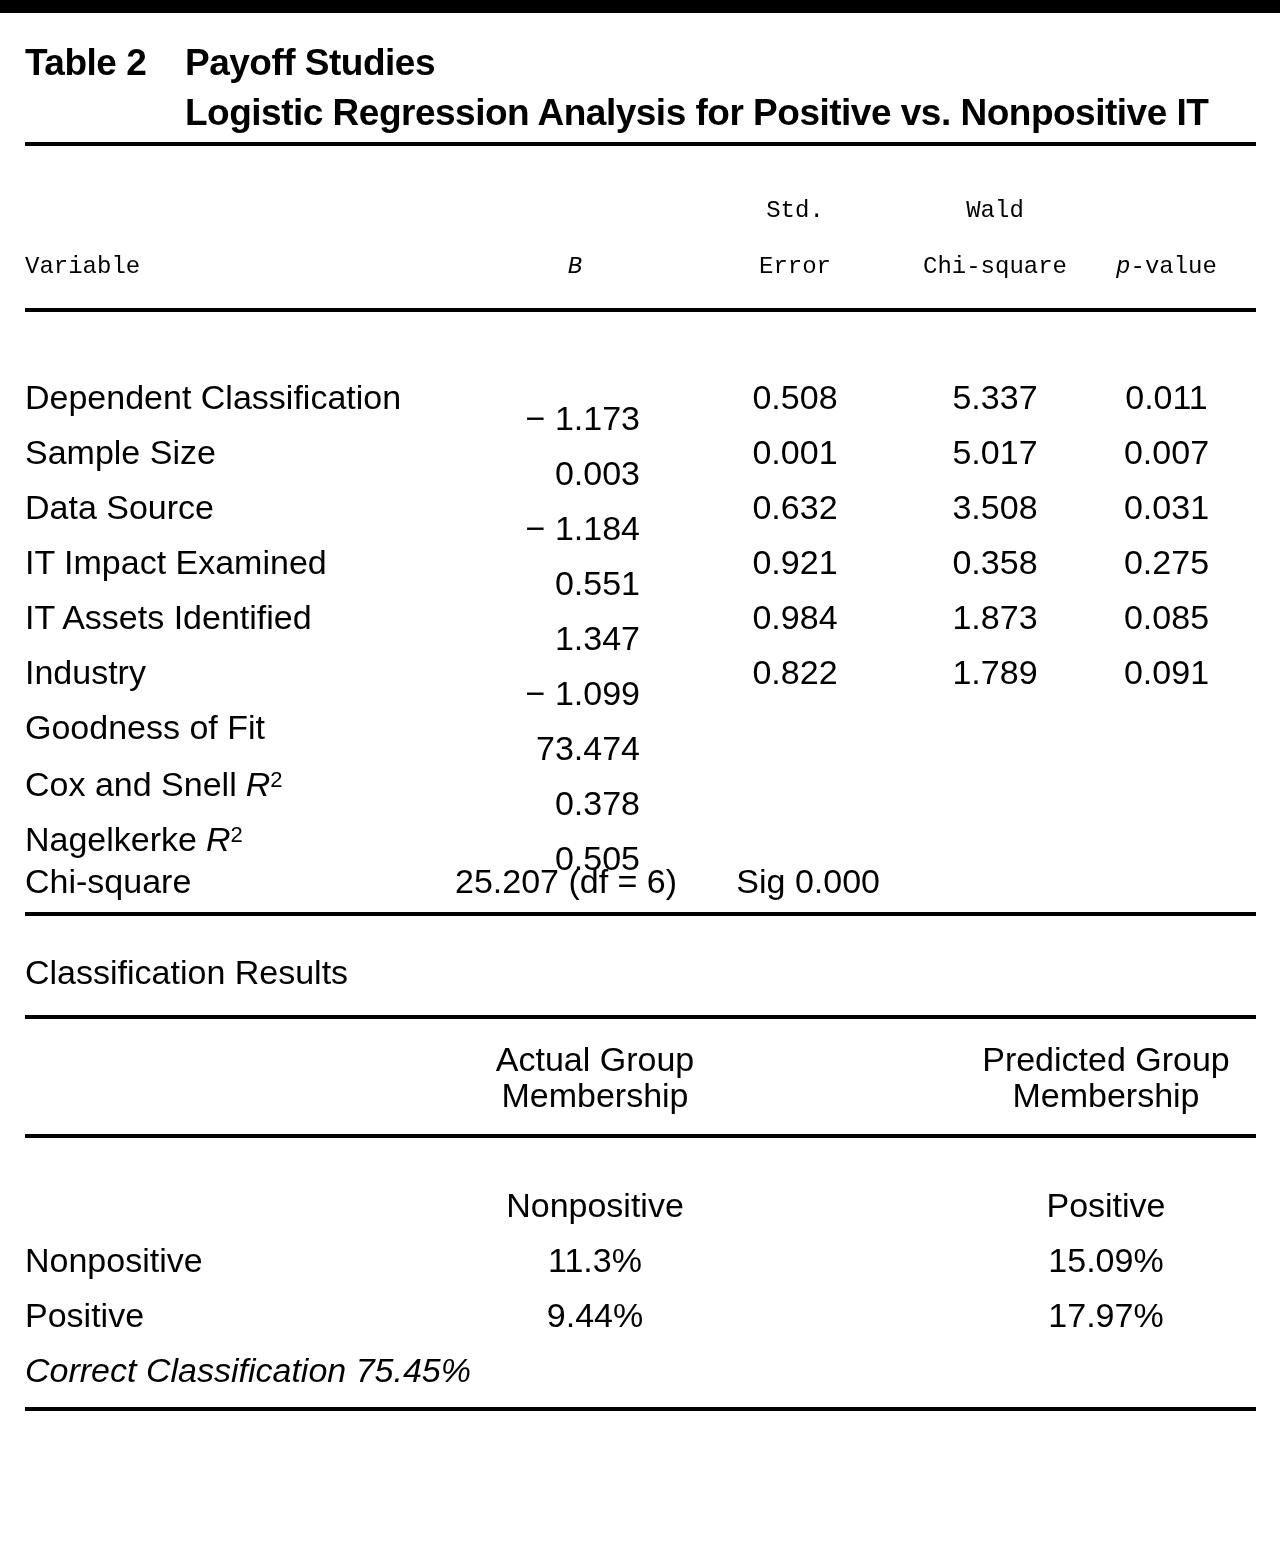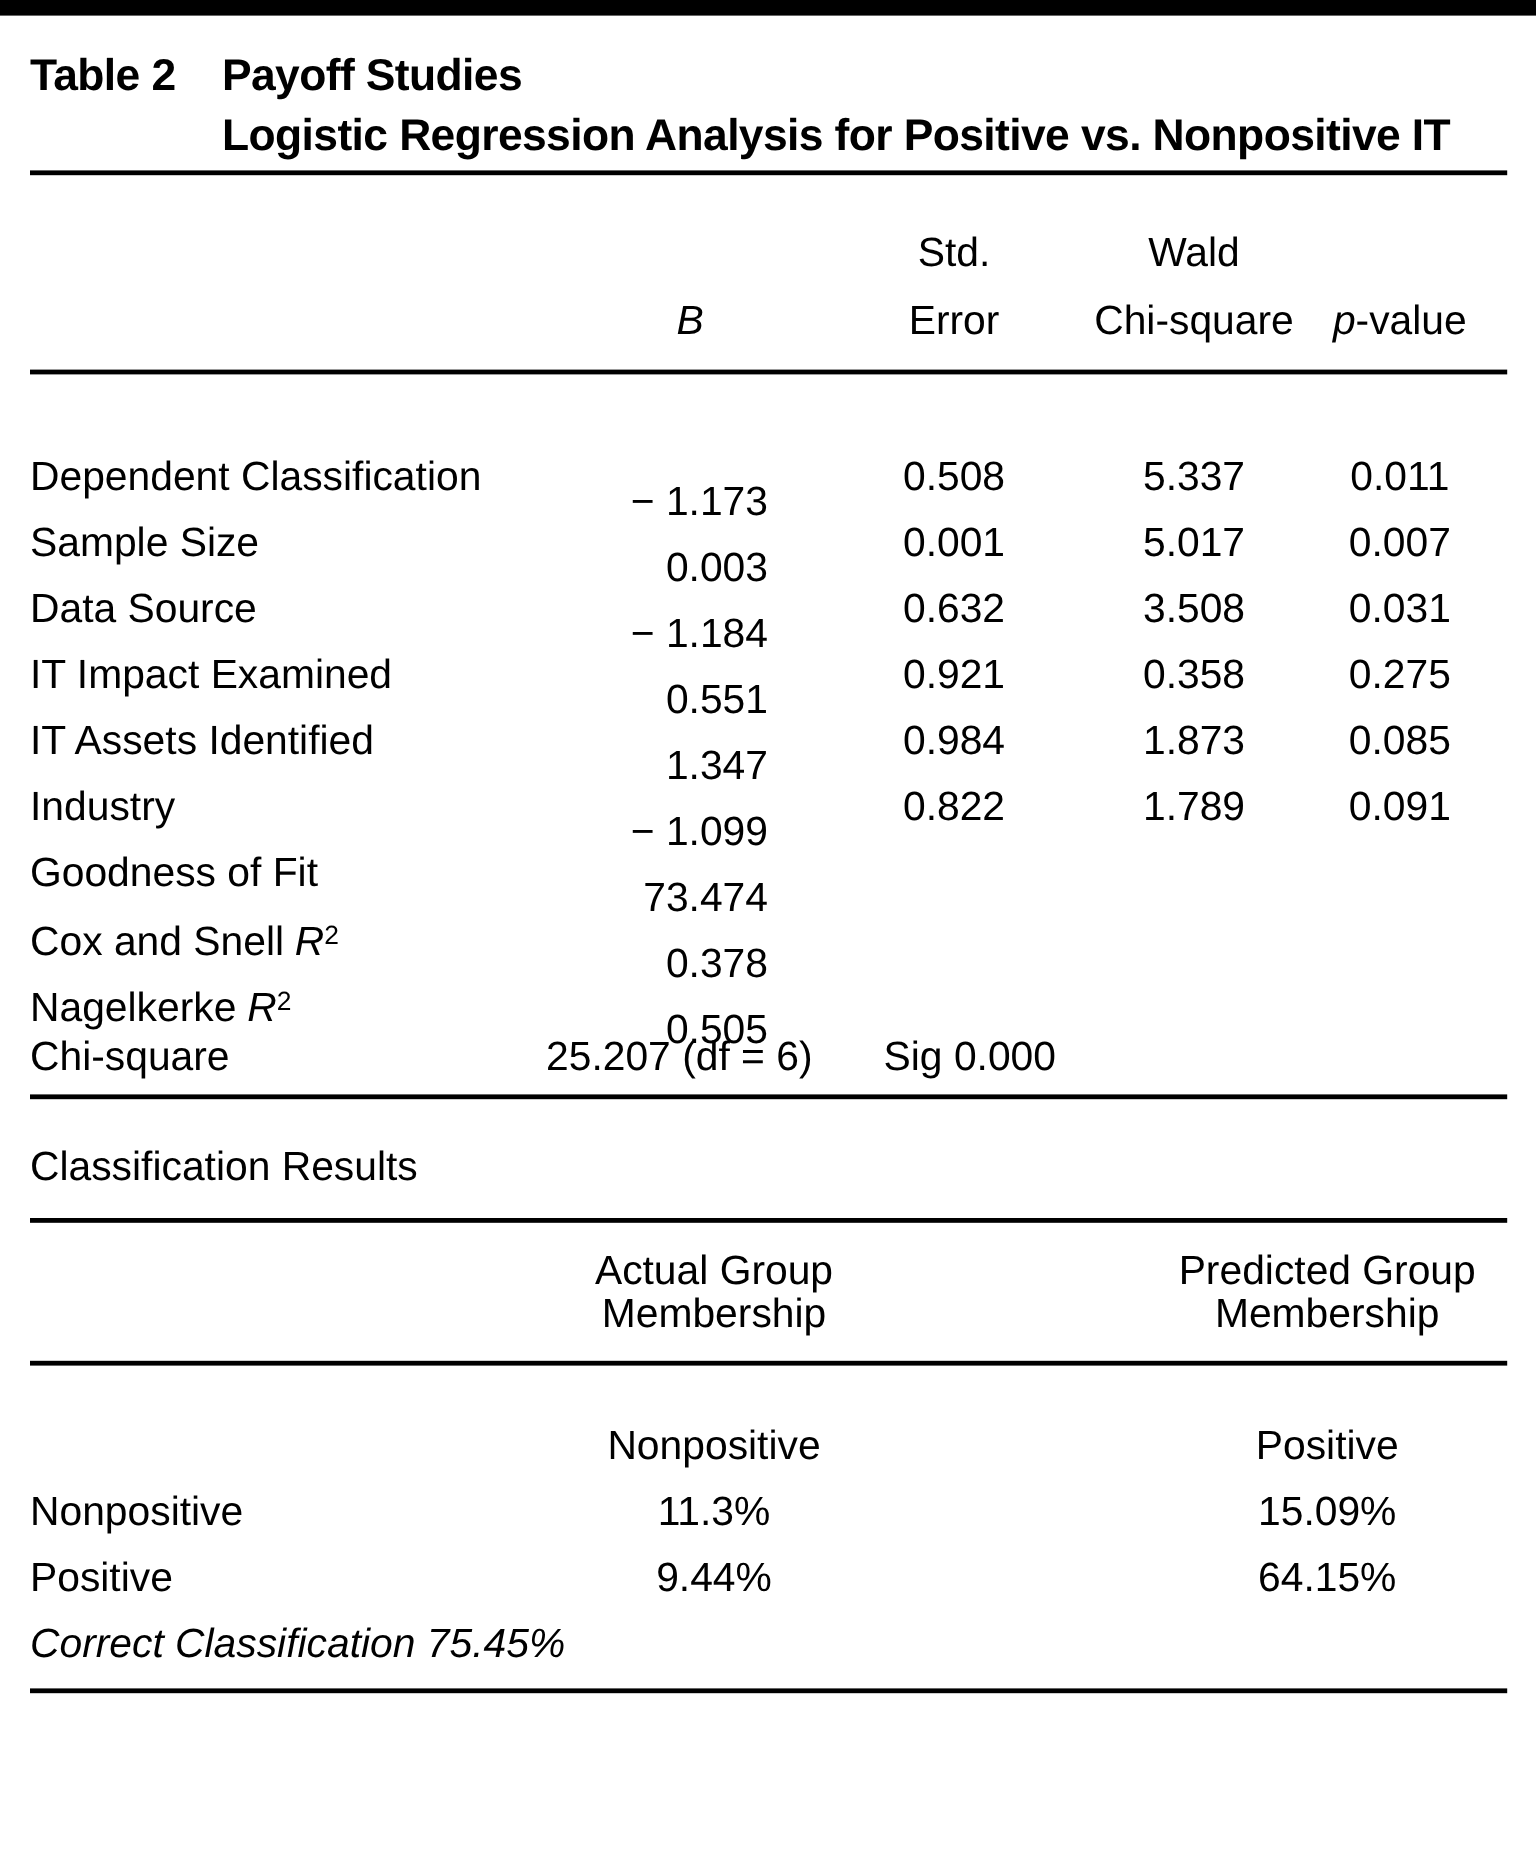--- a/index.html
+++ b/index.html
@@ -20,21 +20,21 @@
   .rule { height:4px; background:#000; }
   .rule-1 { margin-top:4px; }
   .rule-2 { margin-top:23px; }
   .rule-3 { margin-top:4px; }
   .rule-4 { margin-top:25px; }
   .rule-5 { margin-top:21px; }
 
   
   .reg-grid  { display:grid; grid-template-columns:430px 240px 200px 200px 143px; }
   .reg-header { padding-top:27px; }
-  .reg-header .hcell { font-size:34px; line-height:36px; height:56px; display:flex; align-items:flex-end; }
+  .reg-header .hcell { font-size:24px; line-height:36px; height:56px; display:flex; align-items:flex-end;font-family:Liberation Mono, monospace; }
   .reg-header .hc-center { justify-content:center; }
   .h-variable { grid-column:1; grid-row:2; }
   .h-b        { grid-column:2; grid-row:2; }
   .h-std1     { grid-column:3; grid-row:1; }
   .h-std2     { grid-column:3; grid-row:2; }
   .h-wald1    { grid-column:4; grid-row:1; }
   .h-wald2    { grid-column:4; grid-row:2; }
   .h-p        { grid-column:5; grid-row:2; }
 
   .reg-body { margin-top:46px; }
@@ -71,20 +71,21 @@
     <div class="title-label">Table 2</div>
     <div class="title-text">
       <div>Payoff Studies</div>
       <div>Logistic Regression Analysis for Positive vs. Nonpositive IT</div>
     </div>
   </div>
 
   <div class="rule rule-1"></div>
 
   <div class="reg-grid reg-header">
+    <div class="hcell h-variable">Variable</div>
     <div class="hcell hc-center h-b">
         <span class="ital">B</span>
       </div>
     <div class="hcell hc-center h-std1">Std.</div>
     <div class="hcell hc-center h-std2">Error</div>
     <div class="hcell hc-center h-wald1">Wald</div>
     <div class="hcell hc-center h-wald2">Chi-square</div>
     <div class="hcell hc-center h-p">
         <span><span class="ital">p</span><span>-value</span></span>
       </div>
@@ -203,20 +204,20 @@
       <div class="cl-val">Positive</div>
     </div>
     <div class="class-grid cl-row">
       <div class="cl-label">Nonpositive</div>
       <div class="cl-val">11.3%</div>
       <div class="cl-val">15.09%</div>
     </div>
     <div class="class-grid cl-row">
       <div class="cl-label">Positive</div>
       <div class="cl-val">9.44%</div>
-      <div class="cl-val">64.15%</div>
+      <div class="cl-val">17.97%</div>
     </div>
     <div class="class-footer">Correct Classification 75.45%</div>
   </div>
 
   <div class="rule"></div>
 
 </div>
 
 </body></html>

